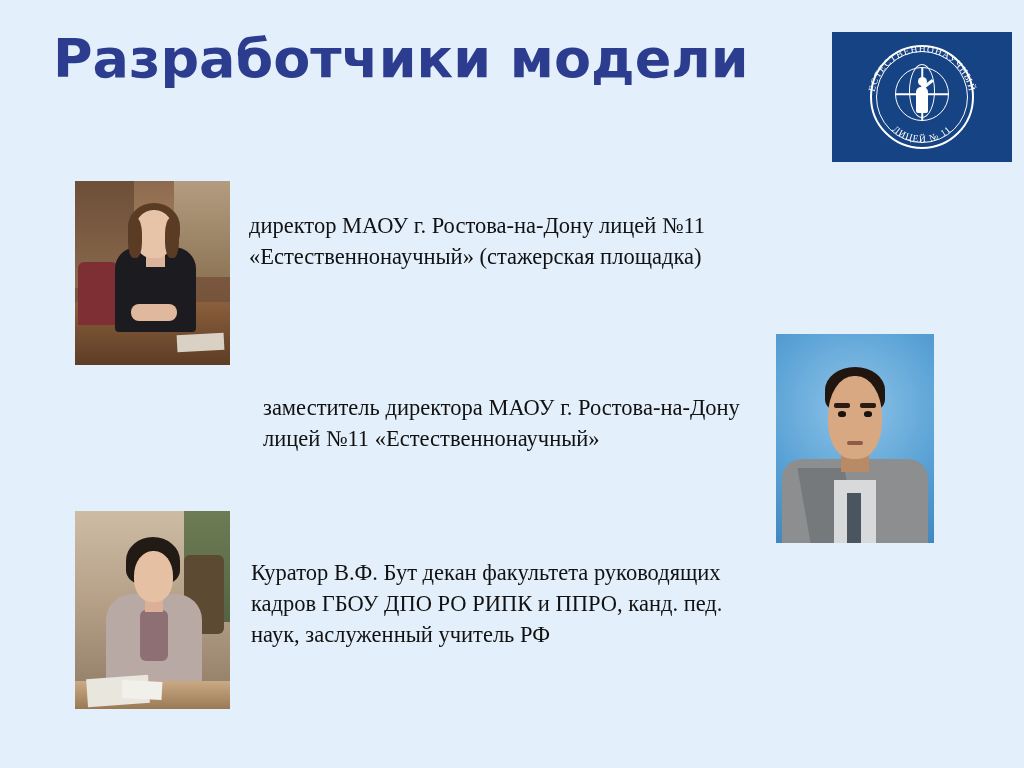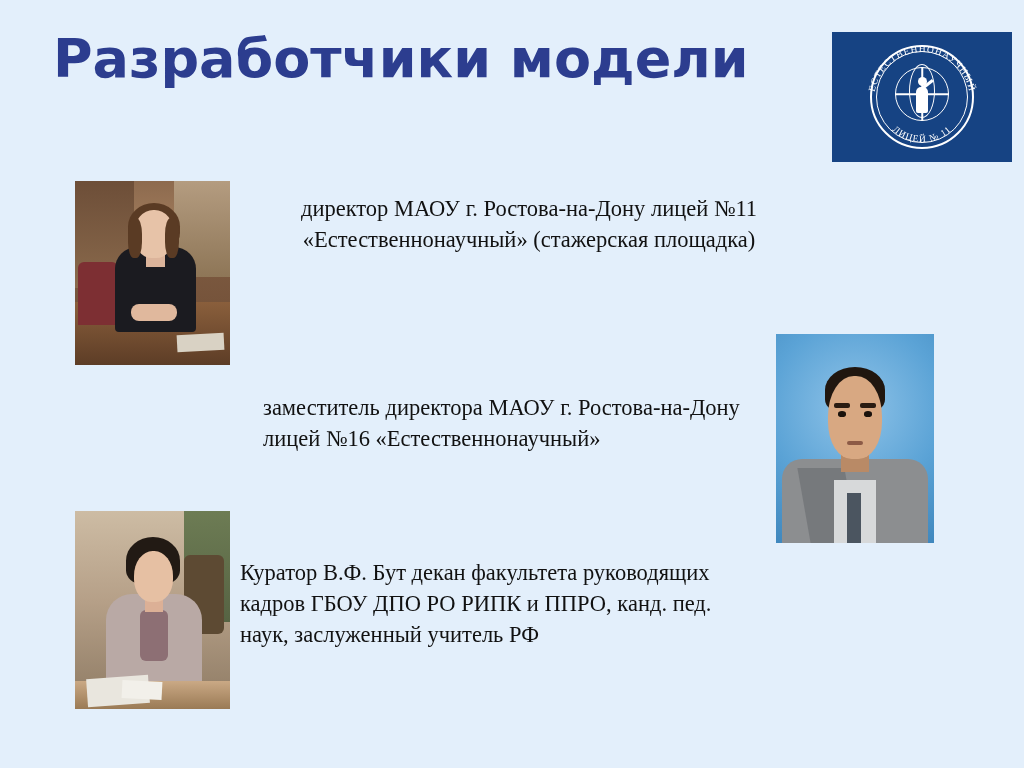--- a/index.html
+++ b/index.html
@@ -401,31 +401,30 @@
   
   .caption {
     position: absolute;
     font-family: "Liberation Serif", serif;
     color: #111111;
     font-size: 22.5px;
     line-height: 31px;
   }
   #caption-director {
     left: 249px;
-    top: 193px;
+    top: 210px;
     width: 560px;
-    text-align: center;
   }
   #caption-deputy {
     left: 263px;
     top: 392px;
     width: 510px;
   }
   #caption-curator {
-    left: 240px;
+    left: 251px;
     top: 557px;
     width: 520px;
   }
 </style>
 </head>
 <body>
 
 <div class="slide">
 
   <div class="title">Разработчики модели</div>
@@ -496,17 +495,17 @@
     <div class="neck"></div>
     <div class="hair"></div>
     <div class="head"></div>
     <div class="desk"></div>
     <div class="paper"></div>
     <div class="paper2"></div>
   </div>
 
   <div class="caption" id="caption-director">директор МАОУ г. Ростова-на-Дону лицей №11 «Естественнонаучный» (стажерская площадка)</div>
 
-  <div class="caption" id="caption-deputy">заместитель директора МАОУ г. Ростова-на-Дону лицей №16 «Естественнонаучный»</div>
+  <div class="caption" id="caption-deputy">заместитель директора МАОУ г. Ростова-на-Дону лицей №11 «Естественнонаучный»</div>
 
   <div class="caption" id="caption-curator">Куратор В.Ф. Бут декан факультета руководящих кадров ГБОУ ДПО РО РИПК и ППРО, канд. пед. наук, заслуженный учитель РФ</div>
 
 </div>
 
 </body></html>

